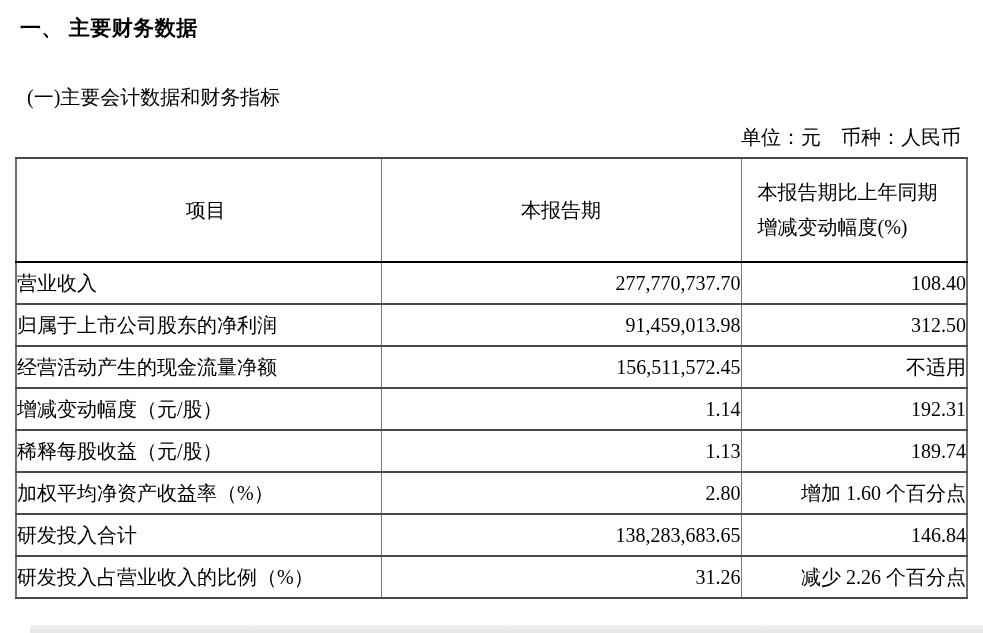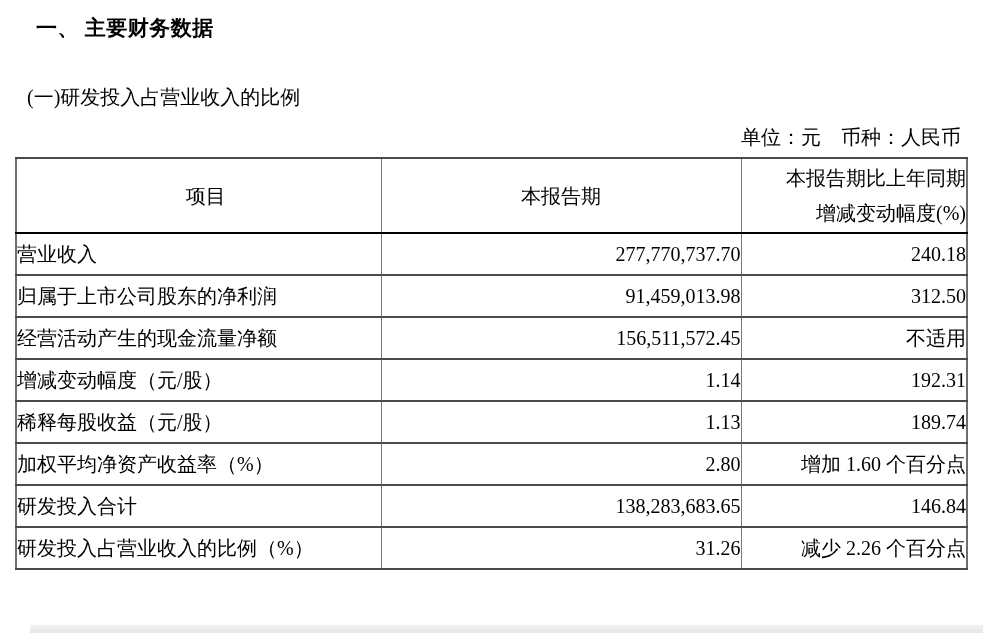--- a/index.html
+++ b/index.html
@@ -8,21 +8,21 @@
     width: 983px;
     height: 633px;
     background: #ffffff;
     color: #000000;
     font-family: "Liberation Serif", "DejaVu Serif", serif;
     overflow: hidden;
     position: relative;
   }
   .section-title {
     position: absolute;
-    left: 36px;
+    left: 20px;
     top: 14px;
     font-size: 21px;
     font-weight: 700;
     letter-spacing: 0.5px;
     white-space: pre;
   }
   .subsection-title {
     position: absolute;
     left: 27px;
     top: 84px;
@@ -80,40 +80,40 @@
   }
   .fin-table thead th.cell-item {
     text-align: center;
     padding-left: 14px;
   }
   .fin-table thead th.cell-current {
     text-align: center;
     padding: 0;
   }
   .fin-table thead th.cell-change {
-    text-align: right;
-    padding: 0;
+    text-align: left;
+    padding: 16px;
     line-height: 35px;
   }
   .hdr-line { display: block; }
   .page-shadow {
     position: absolute;
     left: 30px;
     right: 0;
     top: 625px;
     height: 8px;
     background: linear-gradient(to bottom, #f2f2f2, #e7e7e7);
   }
 </style>
 </head>
 <body>
 
 <div class="section-title">一、 主要财务数据</div>
 
-<div class="subsection-title">(一)研发投入占营业收入的比例</div>
+<div class="subsection-title">(一)主要会计数据和财务指标</div>
 
 <div class="unit-note">单位：元　币种：人民币</div>
 
 <table class="fin-table">
   <colgroup>
     <col class="col-w-item">
     <col class="col-w-current">
     <col class="col-w-change">
   </colgroup>
   <thead>
@@ -123,21 +123,21 @@
       <th class="cell-change">
         <span class="hdr-line">本报告期比上年同期</span>
         <span class="hdr-line">增减变动幅度(%)</span>
       </th>
     </tr>
   </thead>
   <tbody>
   <tr>
     <td class="cell-item">营业收入</td>
     <td class="cell-current">277,770,737.70</td>
-    <td class="cell-change">240.18</td>
+    <td class="cell-change">108.40</td>
   </tr>
 
   <tr>
     <td class="cell-item">归属于上市公司股东的净利润</td>
     <td class="cell-current">91,459,013.98</td>
     <td class="cell-change">312.50</td>
   </tr>
 
 
   <tr>

